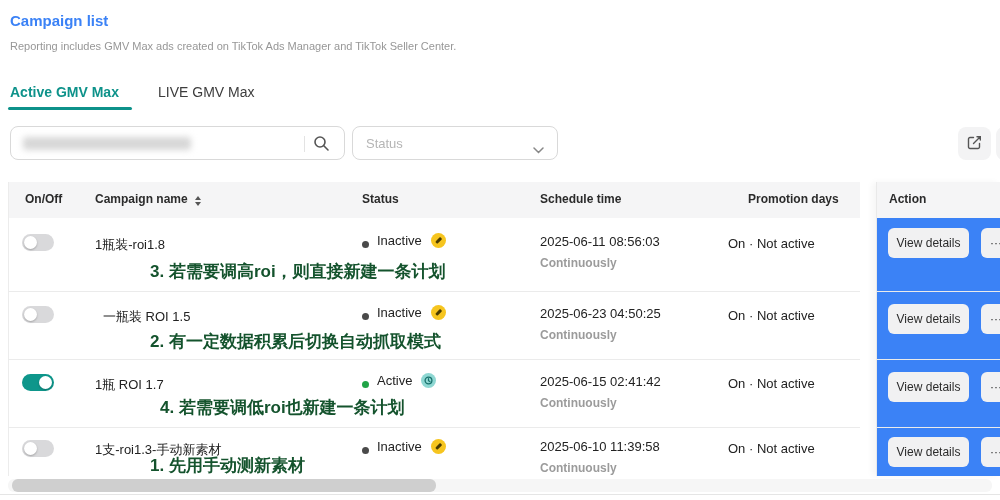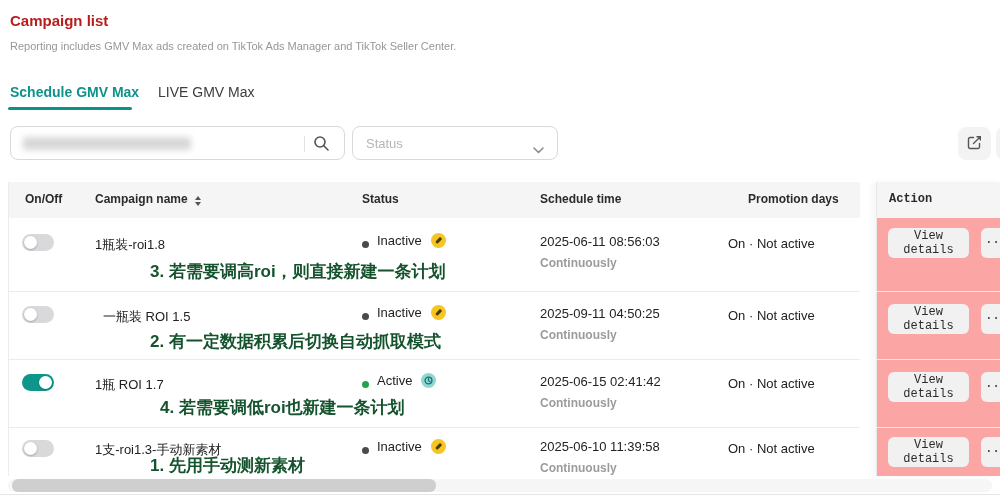--- a/index.html
+++ b/index.html
@@ -1,21 +1,21 @@
 <!DOCTYPE html>
 <html><head>
 <meta charset="utf-8">
 <style>
   html,body{margin:0;padding:0;background:#fff;}
   #app{position:relative;width:1000px;height:500px;background:#fff;overflow:hidden;
        font-family:"Liberation Sans","DejaVu Sans",sans-serif;color:#222;}
   .abs{position:absolute;}
 
   
-  .page-title{font-size:15px;font-weight:bold;color:#b91c1c;}
+  .page-title{font-size:15px;font-weight:bold;color:#3b82f6;}
   .page-subtitle{font-size:11px;color:#979797;}
 
   
   .tab{font-size:14px;cursor:pointer;}
   .tab.active{color:#0d928a;font-weight:bold;}
   .tab.inactive{color:#3d3d3d;}
   .tab-underline{height:3px;background:#0d928a;border-radius:2px;}
 
   
   .inputbox{border:1px solid #d9d9d9;border-radius:8px;background:#fff;box-sizing:border-box;}
@@ -43,21 +43,21 @@
   .dot{width:7px;height:7px;border-radius:50%;display:inline-block;margin-right:8px;}
   .dot.inactive{background:#4a4a4a;}
   .dot.active{background:#21a447;}
   .badge{width:15px;height:15px;border-radius:50%;display:inline-flex;align-items:center;
          justify-content:center;margin-left:9px;}
   .badge.yellow{background:#f6c51f;}
   .badge.teal{background:#8ed7d2;}
   .badge .bar{width:7px;height:2.5px;background:#4a3b00;border-radius:1px;transform:rotate(-45deg);}
 
   
-  .action-col{background:#fca5a5;border-left:1px solid #e9e9e9;box-shadow:-4px 0 6px rgba(0,0,0,.04);font-family:Liberation Mono, monospace;}
+  .action-col{background:#3b82f6;border-left:1px solid #e9e9e9;box-shadow:-4px 0 6px rgba(0,0,0,.04);}
   .btn{background:#f1f1f2;border:none;border-radius:6px;font-size:12px;color:#2b2b2b;cursor:pointer;
        font-family:inherit;display:flex;align-items:center;justify-content:center;}
 
   
   .annotation{font-size:17px;font-weight:bold;color:#14532d;white-space:nowrap;}
 
   
   .sort{display:inline-flex;flex-direction:column;gap:2px;margin-left:7px;vertical-align:middle;cursor:pointer;}
   .sort .up{width:0;height:0;border-left:3.5px solid transparent;border-right:3.5px solid transparent;border-bottom:4.5px solid #555;}
   .sort .down{width:0;height:0;border-left:3.5px solid transparent;border-right:3.5px solid transparent;border-top:4.5px solid #555;}
@@ -68,21 +68,21 @@
   .flexrow{display:flex;align-items:flex-end;}
 </style>
 </head>
 <body>
 
 <div id="app">
 
   <div class="abs page-title" style="left:10px;top:12px;">Campaign list</div>
   <div class="abs page-subtitle" style="left:10px;top:40px;">Reporting includes GMV Max ads created on TikTok Ads Manager and TikTok Seller Center.</div>
 
-  <div class="abs tab active" style="left:10px;top:84px;">Schedule GMV Max</div>
+  <div class="abs tab active" style="left:10px;top:84px;">Active GMV Max</div>
   <div class="abs tab inactive" style="left:158px;top:84px;">LIVE GMV Max</div>
   <div class="abs tab-underline" style="left:8px;top:107px;width:124px;"></div>
 
   <div class="abs inputbox" style="left:10px;top:126px;width:335px;height:34px;">
     <div class="abs redacted" style="left:12px;top:10px;width:168px;height:13px;"></div>
     <div class="abs vdiv" style="left:293px;top:9px;height:16px;"></div>
     <span class="abs" style="left:302px;top:8px;">
       <svg width="17" height="17" viewBox="0 0 17 17">
           <circle cx="7" cy="7" r="5" fill="none" stroke="#555" stroke-width="1.6"></circle>
           <line x1="10.8" y1="10.8" x2="15" y2="15" stroke="#555" stroke-width="1.6" stroke-linecap="round"></line>
@@ -149,21 +149,21 @@
         <div class="knob"></div>
       </div>
     <span class="abs cell" style="left:95px;top:16px;">一瓶装 ROI 1.5</span>
     <span class="abs cell flexrow" style="left:354px;top:13px;">
       <span class="dot inactive"></span>
       <span>Inactive</span>
       <span class="badge yellow">
           <span class="bar"></span>
         </span>
     </span>
-    <span class="abs cell" style="left:532px;top:14px;">2025-09-11 04:50:25</span>
+    <span class="abs cell" style="left:532px;top:14px;">2025-06-23 04:50:25</span>
     <span class="abs subcell" style="left:532px;top:36px;">Continuously</span>
     <span class="abs cell" style="left:720px;top:16px;">On · Not active</span>
     <span class="abs annotation" style="left:142px;top:38px;">2. 有一定数据积累后切换自动抓取模式</span>
     <div class="abs row-sep" style="left:0;bottom:0;width:852px;"></div>
   </div>
 
   <div class="abs" style="left:8px;top:360px;width:852px;height:68px;">
     <div class="abs toggle on" style="left:14px;top:14px;">
         <div class="knob"></div>
       </div>

